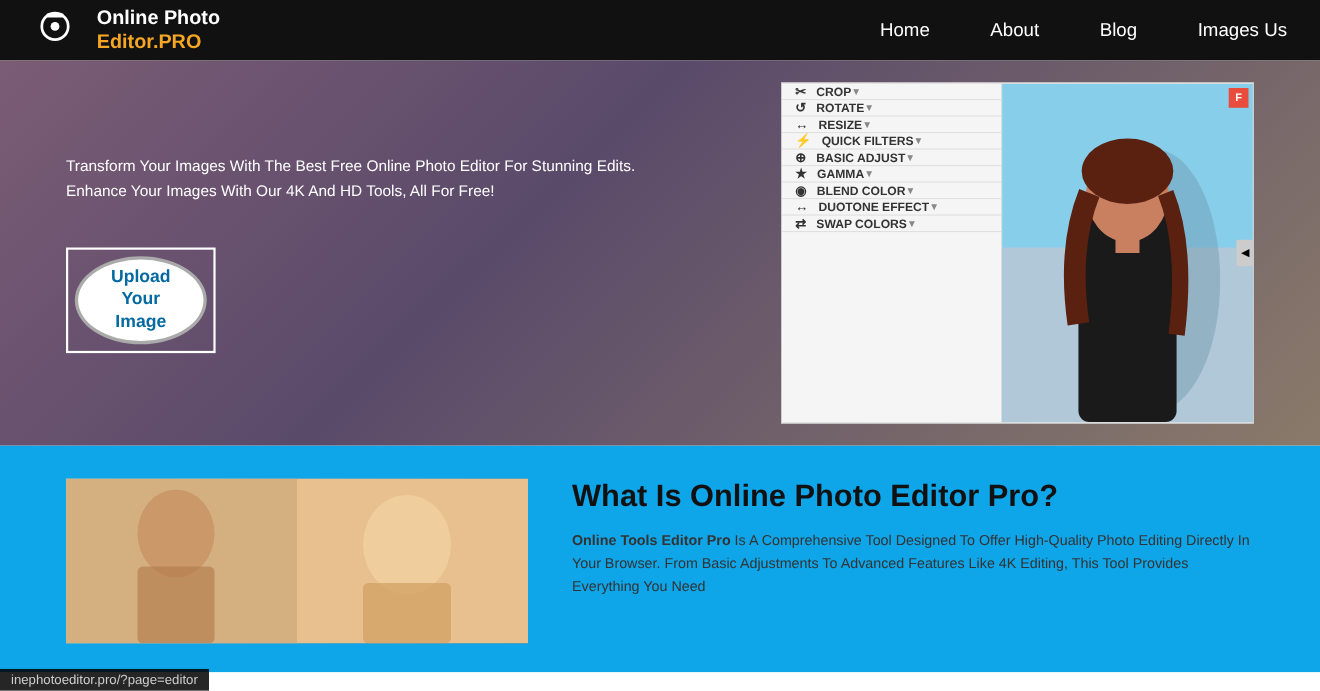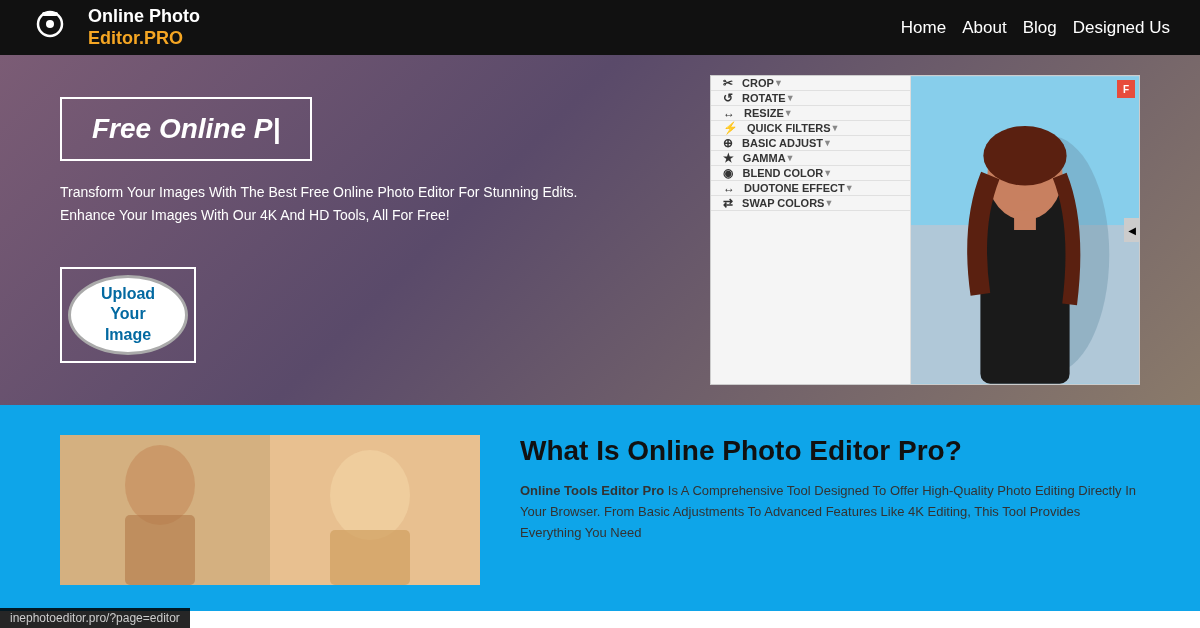--- a/index.html
+++ b/index.html
@@ -27,21 +27,21 @@
       color: white;
       font-size: 18px;
       font-weight: bold;
       line-height: 1.2;
     }
     .logo-text span {
       color: #f5a623;
     }
     .nav-links {
       display: flex;
-      gap: 16px;
+      gap: 55px;
       list-style: none;
     }
     .nav-links li a {
       color: white;
       text-decoration: none;
       font-size: 17px;
       font-weight: 500;
     }
 
     
@@ -240,29 +240,26 @@
     </svg>
     <div class="logo-text">
       <div>Online Photo</div>
       <div><span>Editor.PRO</span></div>
     </div>
   </div>
   <ul class="nav-links">
     <li><a href="#">Home</a></li>
     <li><a href="#">About</a></li>
     <li><a href="#">Blog</a></li>
-    <li><a href="#">Designed Us</a></li>
+    <li><a href="#">Images Us</a></li>
   </ul>
 </nav>
 
 <section class="hero">
   <div class="hero-left">
-    <div class="hero-title-box">
-      <span class="hero-title">Free Online P|</span>
-    </div>
     <p class="hero-subtitle">Transform Your Images With The Best Free Online Photo Editor For Stunning Edits. Enhance Your Images With Our 4K And HD Tools, All For Free!</p>
     <div class="upload-btn-container">
       <div class="upload-btn">
         <span>Upload<br>Your<br>Image</span>
       </div>
     </div>
   </div>
 
   <div class="hero-right">
     <div class="editor-panel">

